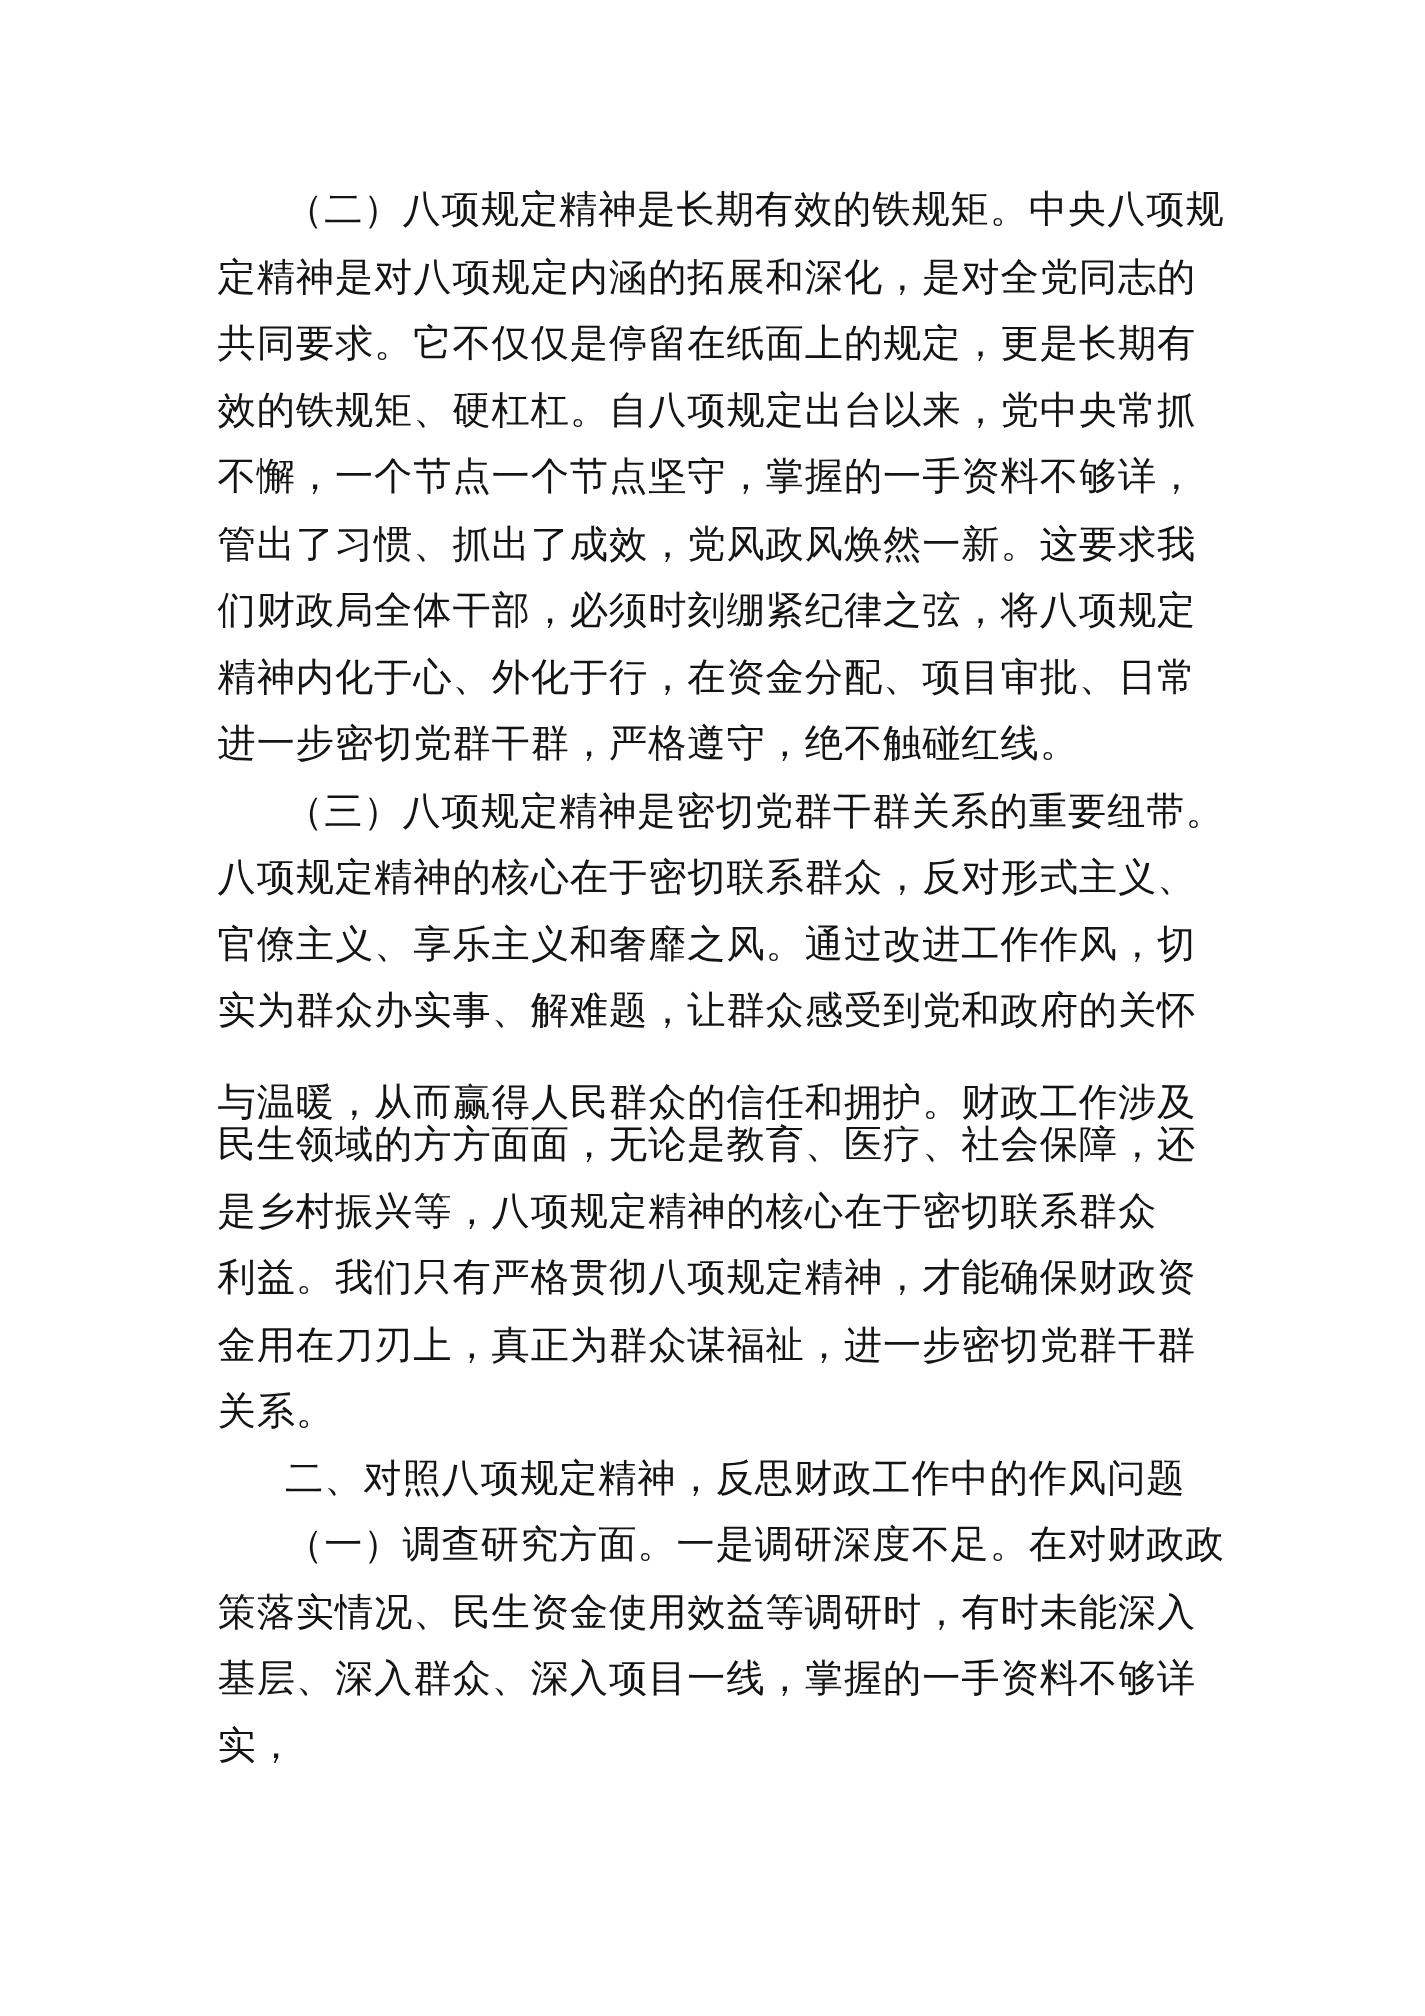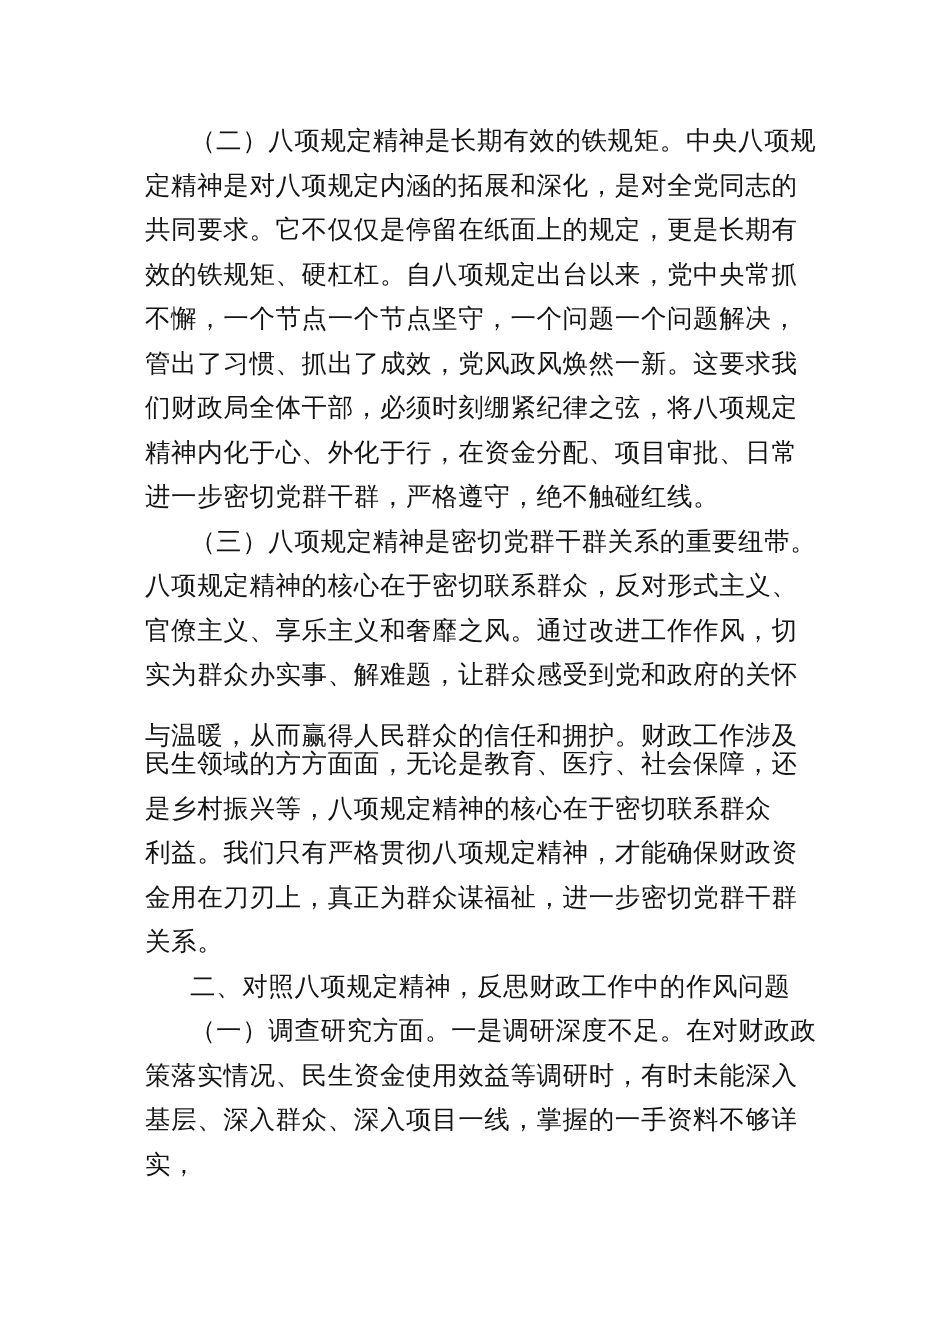--- a/index.html
+++ b/index.html
@@ -12,21 +12,21 @@
   .heading { left:190px; }
 </style>
 </head>
 <body>
 
 <div class="page">
   <div class="line indent" style="top:118px">（二）八项规定精神是长期有效的铁规矩。中央八项规</div>
   <div class="line" style="top:163px">定精神是对八项规定内涵的拓展和深化，是对全党同志的</div>
   <div class="line" style="top:207px">共同要求。它不仅仅是停留在纸面上的规定，更是长期有</div>
   <div class="line" style="top:252px">效的铁规矩、硬杠杠。自八项规定出台以来，党中央常抓</div>
-  <div class="line" style="top:296px">不懈，一个节点一个节点坚守，一个问题一个问题解决，</div>
+  <div class="line" style="top:296px">不懈，一个节点一个节点坚守，掌握的一手资料不够详，</div>
   <div class="line" style="top:341px">管出了习惯、抓出了成效，党风政风焕然一新。这要求我</div>
   <div class="line" style="top:385px">们财政局全体干部，必须时刻绷紧纪律之弦，将八项规定</div>
   <div class="line" style="top:430px">精神内化于心、外化于行，在资金分配、项目审批、日常</div>
   <div class="line" style="top:474px">进一步密切党群干群，严格遵守，绝不触碰红线。</div>
   <div class="line indent" style="top:519px">（三）八项规定精神是密切党群干群关系的重要纽带。</div>
   <div class="line" style="top:563px">八项规定精神的核心在于密切联系群众，反对形式主义、</div>
   <div class="line" style="top:608px">官僚主义、享乐主义和奢靡之风。通过改进工作作风，切</div>
   <div class="line" style="top:652px">实为群众办实事、解难题，让群众感受到党和政府的关怀</div>
   <div class="line" style="top:713px">与温暖，从而赢得人民群众的信任和拥护。财政工作涉及</div>
   <div class="line" style="top:741px">民生领域的方方面面，无论是教育、医疗、社会保障，还</div>

